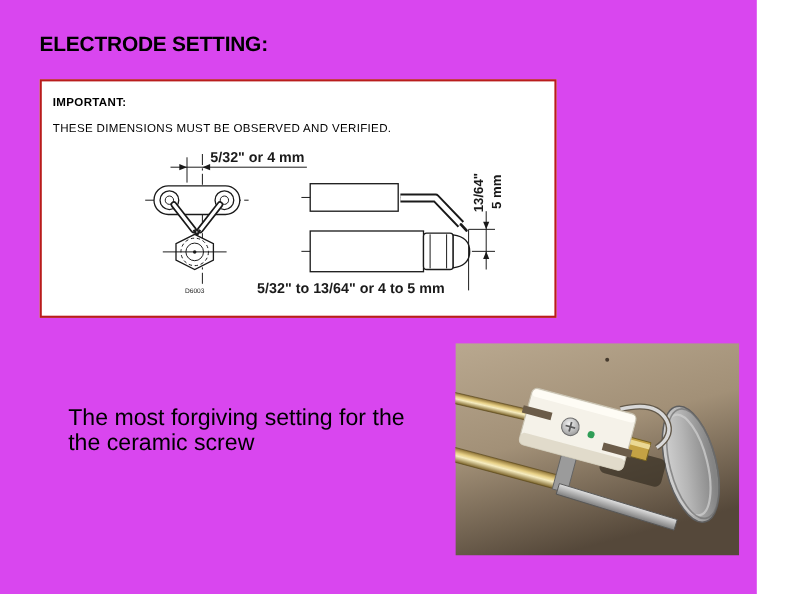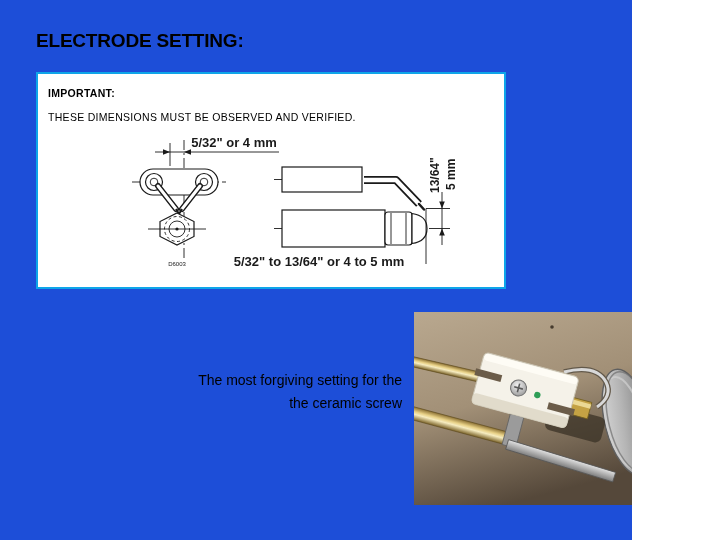--- a/index.html
+++ b/index.html
@@ -1,39 +1,39 @@
 <!DOCTYPE html>
 <html><head>
 <meta charset="utf-8">
 <style>
   html,body{margin:0;padding:0;background:#fff;}
   #slide{
-    position:relative;width:632px;height:540px;background:#1d4ed8;
+    position:relative;width:688px;height:540px;background:#d946ef;
     font-family:"Liberation Sans",sans-serif;color:#000;overflow:hidden;
   }
   .page-title{
     position:absolute;left:36px;top:30px;
     font-size:19px;font-weight:bold;letter-spacing:-0.2px;color:#000;
   }
   .diagram-box{
     position:absolute;left:36px;top:72px;width:470px;height:217px;
-    border:2px solid #0ea5e9;box-sizing:border-box;background:#fff;
+    border:2px solid #b91c1c;box-sizing:border-box;background:#fff;
   }
   .imp-line1{
     position:absolute;left:10px;top:13px;
     font-size:10.5px;font-weight:bold;letter-spacing:0.3px;
   }
   .imp-line2{
     position:absolute;left:10px;top:37px;
     font-size:10.5px;font-weight:normal;letter-spacing:0.3px;
   }
   .diagram-svg{position:absolute;left:0;top:0;width:466px;height:213px;}
   .body-text{
     position:absolute;left:62px;top:369px;width:340px;
-    font-size:14px;line-height:22.5px;font-weight:400;color:#000;text-align:right;
+    font-size:21px;line-height:22.5px;font-weight:400;color:#000;
   }
   .photo-wrap{
     position:absolute;left:414px;top:312px;width:258px;height:193px;
   }
   svg text{font-family:"Liberation Sans",sans-serif;}
   .dwg-thin{stroke:#1a1a1a;stroke-width:0.9;fill:none;}
   .dwg-fillwhite{fill:#ffffff;stroke:#1a1a1a;stroke-width:1.2;}
   .centerline{stroke:#1a1a1a;stroke-width:0.9;fill:none;stroke-dasharray:10 3 2 3;}
   .dim-text{font-size:13px;font-weight:bold;fill:#1a1a1a;}
   .dim-text-small{font-size:12px;font-weight:bold;fill:#1a1a1a;}

